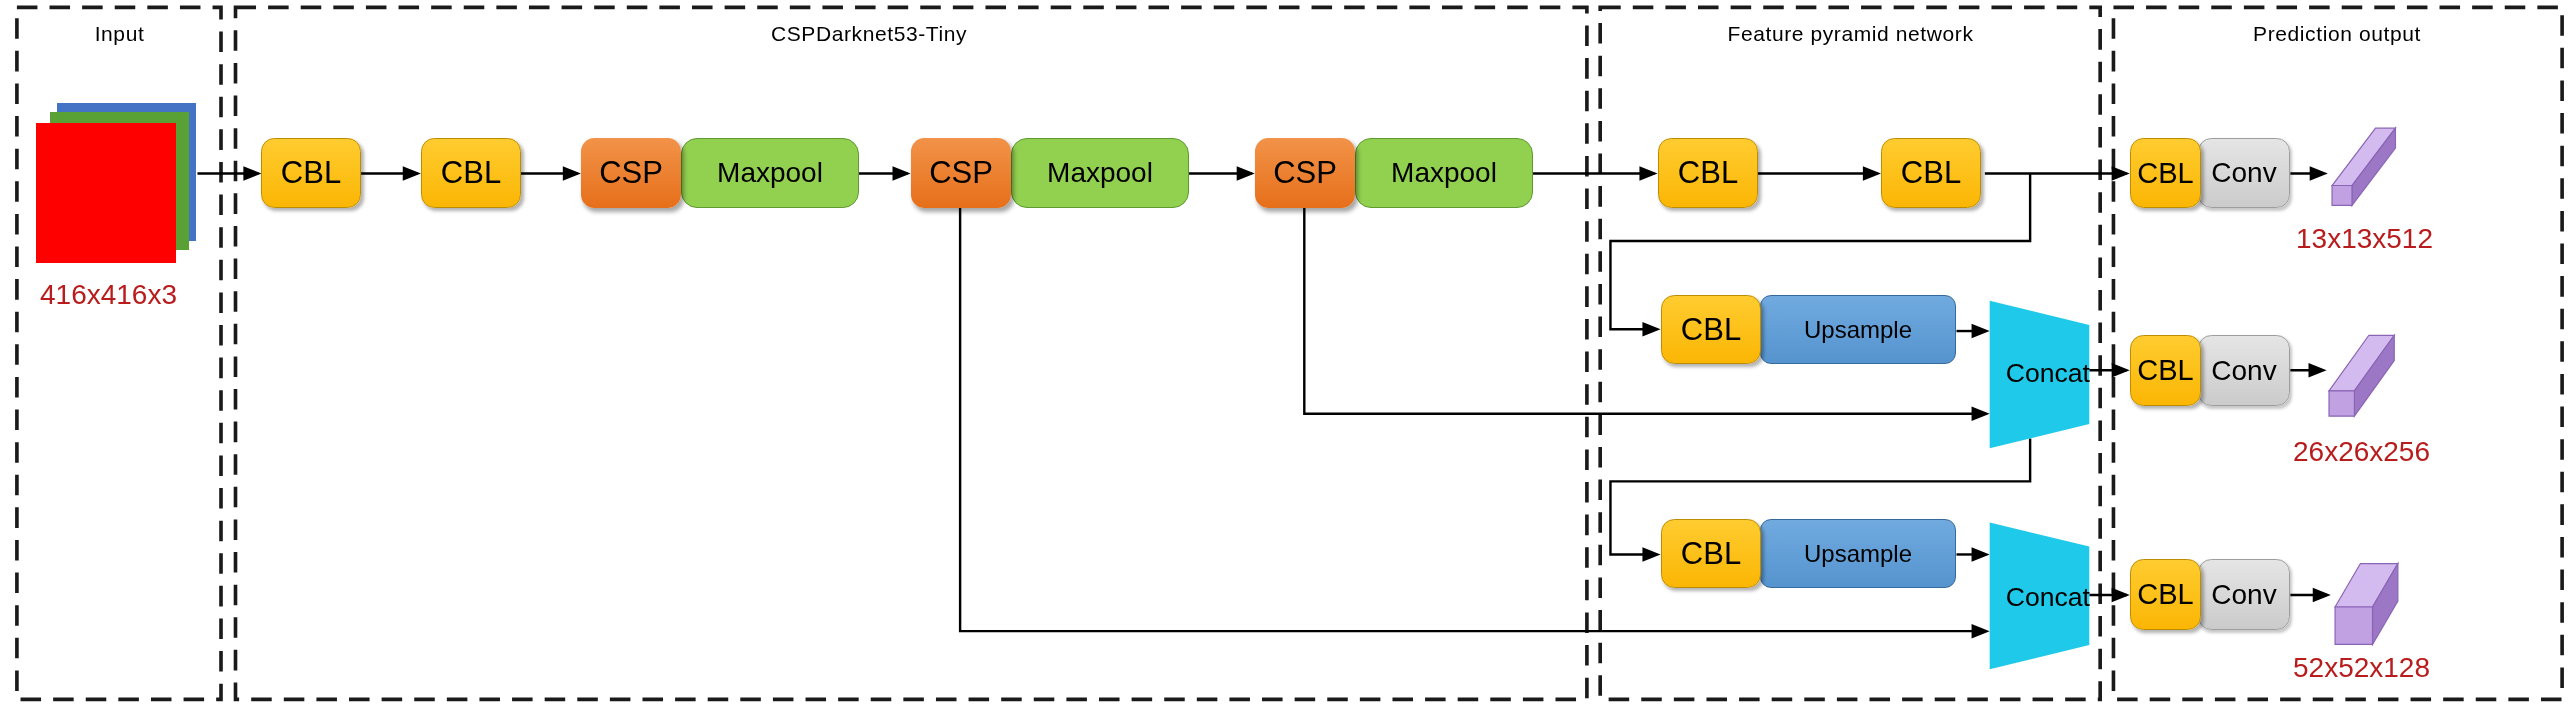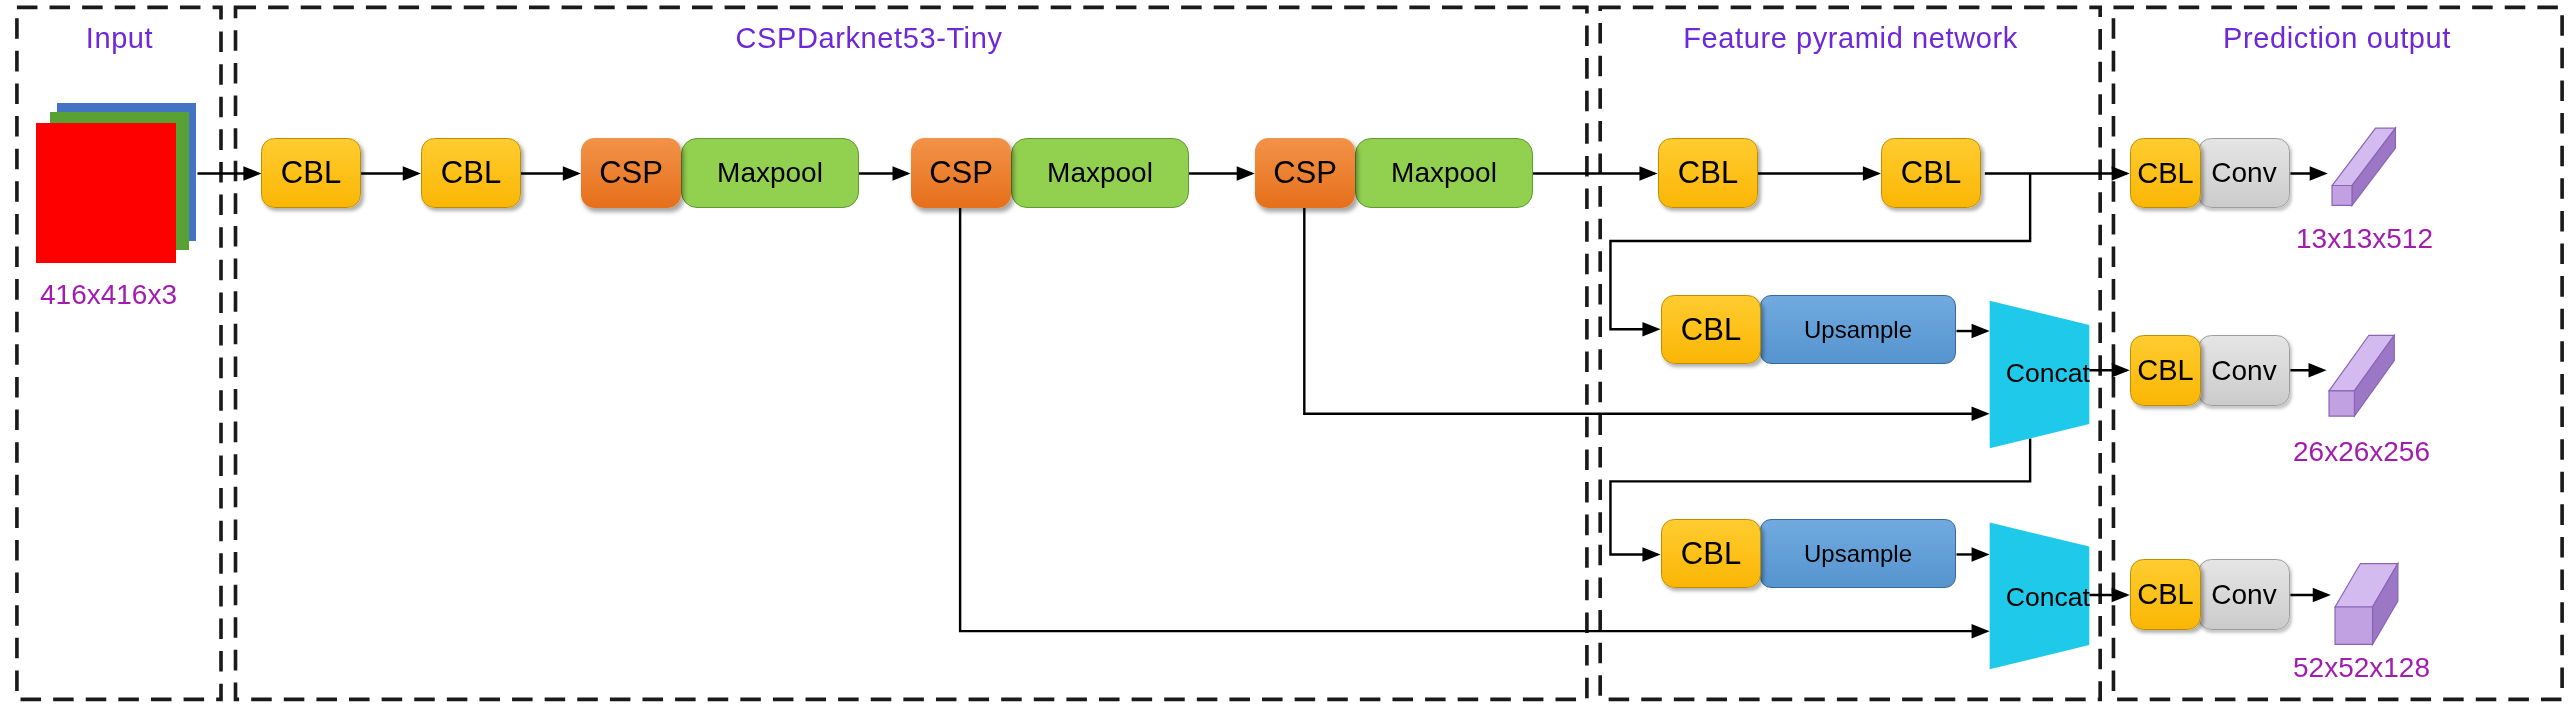--- a/index.html
+++ b/index.html
@@ -2,22 +2,22 @@
 <html style="font-size:9.7px"><head>
 <meta charset="utf-8">
 <style>
   html,body { margin:0; padding:0; background:#ffffff; }
   #canvas {
     position:relative; width:2576px; height:711px; background:#ffffff;
     font-family:"Liberation Sans", sans-serif; color:#000; overflow:hidden;
   }
   #overlay { position:absolute; left:0; top:0; width:2576px; height:711px; }
   .title {
-    position:absolute; text-align:center; font-size:29px; font-weight:500;
-    color:#6d28d9; letter-spacing:0.6px; white-space:nowrap;
+    position:absolute; text-align:center; font-size:21px; font-weight:500;
+    color:#000000; letter-spacing:0.6px; white-space:nowrap;
   }
   .block {
     position:absolute; box-sizing:border-box; display:flex; align-items:center;
     justify-content:center; font-weight:500; white-space:nowrap; z-index:3;
   }
   .cbl {
     background:linear-gradient(180deg,#FFCC30 0%,#FBB604 100%);
     border:1.8px solid #BD8D00; border-radius:13.3px; font-size:31px;
     box-shadow:2.4px 3px 3.6px rgba(0,0,0,0.30);
   }
@@ -39,21 +39,21 @@
     border:1.8px solid #9D9D9D; border-radius:13.3px; font-size:28px; z-index:2;
     box-shadow:1.8px 2.4px 3px rgba(0,0,0,0.22);
   }
   .concat-label {
     position:absolute; text-align:right; font-size:26.6px; font-weight:400;
     color:#000; z-index:5; white-space:nowrap;
   }
   .chip { position:absolute; z-index:2; }
   .out-label {
     position:absolute; text-align:center; font-size:28px; font-weight:500;
-    color:#a21caf; white-space:nowrap;
+    color:#b91c1c; white-space:nowrap;
   }
 </style>
 </head>
 <body>
 
 <div id="canvas">
 
   <svg id="overlay" viewBox="0 0 4266 1177" xmlns="http://www.w3.org/2000/svg">
 
     <rect x="28" y="12" width="338" height="1146" fill="none" stroke="#1a1a1a" stroke-width="6" stroke-dasharray="34 20"></rect>

